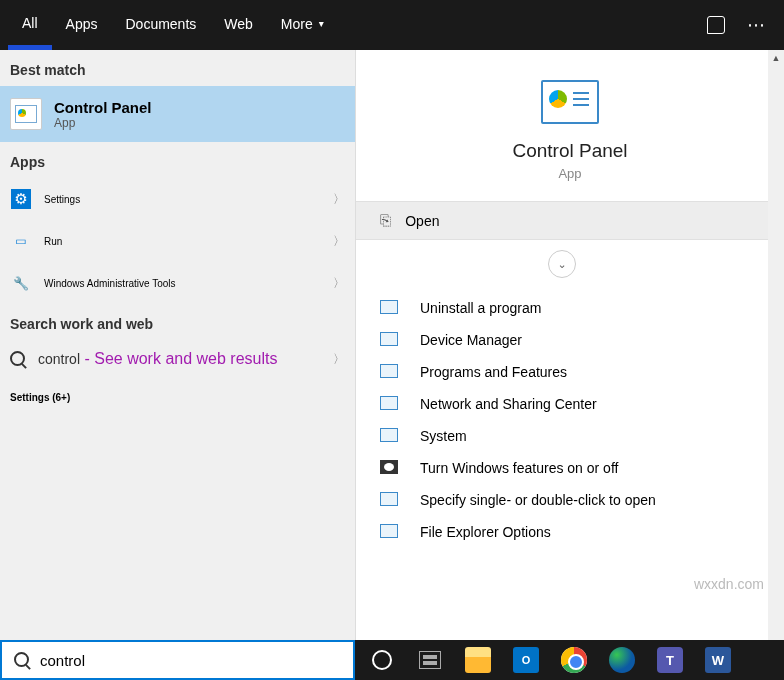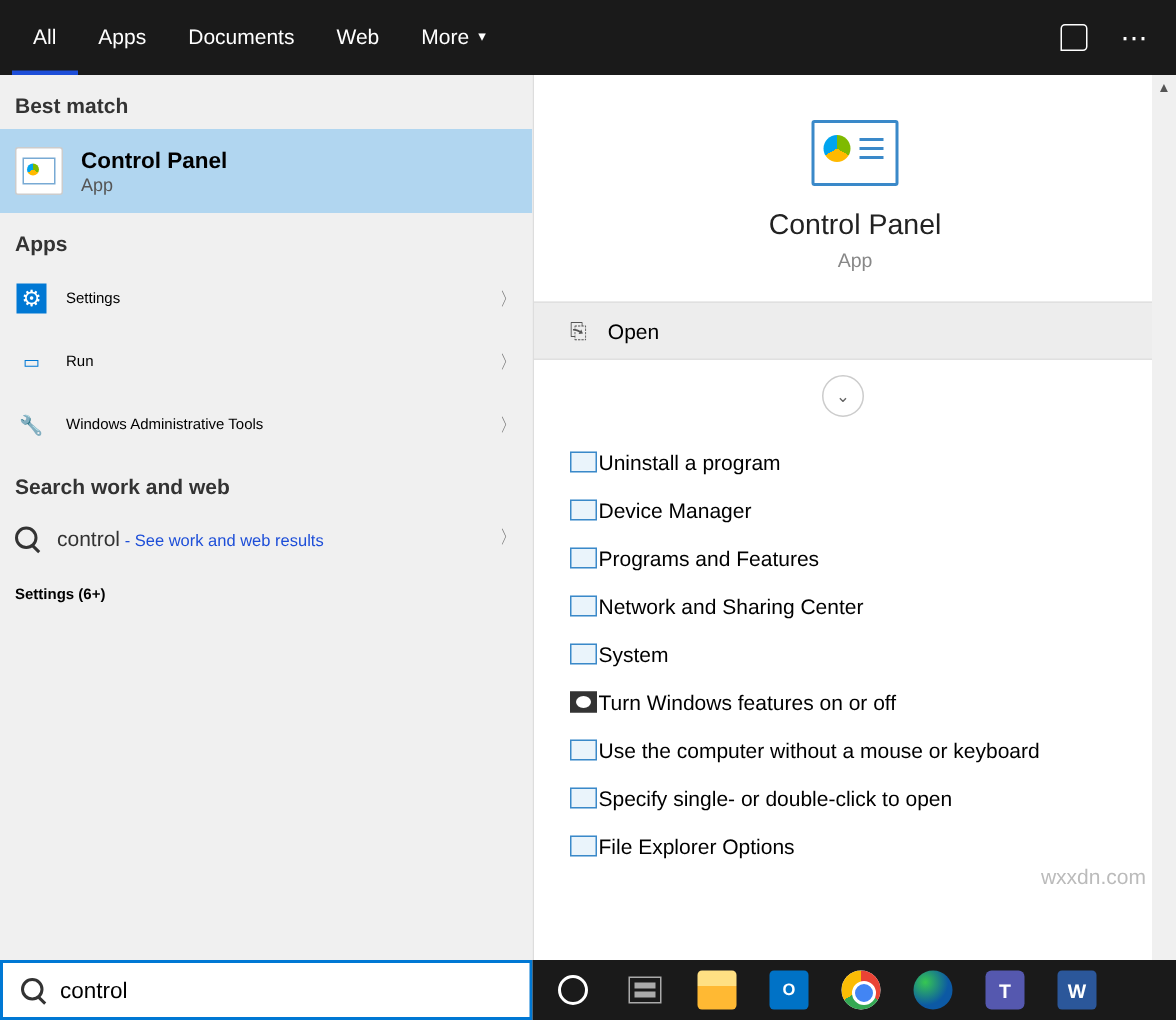--- a/index.html
+++ b/index.html
@@ -1,54 +1,54 @@
 <!DOCTYPE html>
 <html><head>
 <meta charset="utf-8">
 <style>
 *{box-sizing:border-box;margin:0;padding:0;font-family:"Segoe UI",Arial,sans-serif}
 body{width:784px;height:680px;overflow:hidden;background:#fff;position:relative;font-size:14px}
 .top-tabs{height:50px;background:#1a1a1a;display:flex;align-items:center;padding:0 8px;color:#fff}
 .tab{padding:14px 14px;font-size:14px;cursor:pointer;height:50px;display:flex;align-items:center;border-bottom:3px solid transparent}
-.tab.active{border-bottom:3px solid #1d4ed8;font-weight:500}
+.tab.active{border-bottom:5px solid #1d4ed8;font-weight:500}
 .tab-spacer{flex:1}
 .tab-icon{width:40px;height:40px;display:flex;align-items:center;justify-content:center;cursor:pointer}
 .more-tab{display:flex;align-items:center;gap:6px}
 .main{display:flex;height:590px}
 .left{width:355px;background:#f0f0f0;overflow-y:auto}
 .section-label{font-weight:600;padding:12px 10px 8px;font-size:14px;color:#333}
 .best-match{background:#b1d6f0;padding:12px 10px;display:flex;align-items:center;gap:12px}
 .bm-icon{width:32px;height:32px;background:#fff;border:1px solid #ccc;border-radius:2px;display:flex;align-items:center;justify-content:center}
 .bm-text .title{font-weight:600;font-size:15px}
 .bm-text .sub{font-size:12px;color:#555}
 .app-row{display:flex;align-items:center;padding:10px 10px;gap:12px;cursor:pointer}
 .app-icon{width:22px;height:22px;display:flex;align-items:center;justify-content:center}
 .app-label{flex:1;font-size:10px}
 .chev{color:#777;font-size:12px}
 .web-row{display:flex;align-items:center;padding:10px 10px;gap:12px;cursor:pointer}
 .web-text{flex:1}
 .web-text .wt{color:#333}
-.web-text .ws{color:#1d4ed8;font-size:11px}
+.web-text .ws{color:#a21caf;font-size:16px}
 .more-label{padding:14px 10px;font-weight:600;font-size:10px}
 .right{flex:1;background:#fff;border-left:1px solid #ddd;display:flex;flex-direction:column;position:relative}
 .right-scroll{position:absolute;right:0;top:0;width:16px;height:100%;background:#f0f0f0}
 .scroll-arrow{width:16px;height:16px;display:flex;align-items:center;justify-content:center;font-size:9px;color:#555;background:#f0f0f0}
 .preview-top{display:flex;flex-direction:column;align-items:center;padding:30px 0 20px}
 .cp-big-icon{width:58px;height:44px;border:2px solid #3a89c9;border-radius:2px;background:#fff;display:flex;align-items:center;justify-content:center;margin-bottom:16px;position:relative}
 .cp-big-icon::before{content:"";position:absolute;left:6px;top:8px;width:18px;height:18px;border-radius:50%;background:conic-gradient(#7fba00 0 120deg,#ffb900 120deg 240deg,#00a4ef 240deg 360deg)}
 .cp-big-icon::after{content:"";position:absolute;right:8px;top:10px;width:16px;height:2px;background:#3a89c9;box-shadow:0 6px 0 #3a89c9,0 12px 0 #3a89c9}
 .preview-title{font-size:19px;font-weight:500;color:#222}
 .preview-sub{font-size:13px;color:#888;margin-top:4px}
 .action-row{border-top:1px solid #e0e0e0;border-bottom:1px solid #e0e0e0;background:#ededed;padding:10px 24px;display:flex;align-items:center;gap:14px;cursor:pointer;margin-right:16px}
 .action-icon{color:#555;font-size:14px}
 .collapse{display:flex;justify-content:center;padding:10px 0;margin-right:16px}
 .collapse-btn{width:28px;height:28px;border:1px solid #ccc;border-radius:50%;display:flex;align-items:center;justify-content:center;font-size:11px;color:#666;cursor:pointer}
 .recent{padding:4px 24px 10px;margin-right:16px}
 .recent-label{font-weight:600;font-size:14px;padding:8px 0 10px}
-.recent-item{display:flex;align-items:center;gap:1px;padding:8px 0;cursor:pointer;font-size:14px}
+.recent-item{display:flex;gap:22px;padding:8px 0;cursor:pointer;font-size:14px}
 .r-icon{width:18px;height:14px;border:1px solid #3a89c9;background:#eaf4fb;flex-shrink:0}
 .r-icon.dark{background:#333;border-color:#333;position:relative}
 .r-icon.dark::after{content:"";position:absolute;left:3px;top:2px;width:10px;height:8px;border-radius:50%;background:#fff}
 .searchbar{position:absolute;bottom:0;left:0;width:355px;height:40px;border:2px solid #0078d4;background:#fff;display:flex;align-items:center;padding:0 12px;gap:10px}
 .searchbar input{border:none;outline:none;flex:1;font-size:15px;font-family:inherit}
 .taskbar{position:absolute;bottom:0;left:355px;right:0;height:40px;background:#1a1a1a;display:flex;align-items:center;padding:0 4px;gap:2px}
 .tb-item{width:46px;height:40px;display:flex;align-items:center;justify-content:center;cursor:pointer}
 .tb-ico{width:26px;height:26px;border-radius:3px}
 .cortana{width:20px;height:20px;border:2px solid #fff;border-radius:50%}
 .taskview{width:22px;height:18px;border:1px solid #aaa;position:relative}
@@ -170,24 +170,20 @@
       <div class="recent-item">
           <div class="r-icon"></div>
           <span>System</span>
         </div>
       <div class="recent-item">
           <div class="r-icon dark"></div>
           <span>Turn Windows features on or off</span>
         </div>
       <div class="recent-item">
           <div class="r-icon"></div>
-          <span>Use the computer without a mouse or keyboard</span>
-        </div>
-      <div class="recent-item">
-          <div class="r-icon"></div>
           <span>Specify single- or double-click to open</span>
         </div>
       <div class="recent-item">
           <div class="r-icon"></div>
           <span>File Explorer Options</span>
         </div>
     </div>
     <div class="watermark">wxxdn.com</div>
   </div>
 </div>

